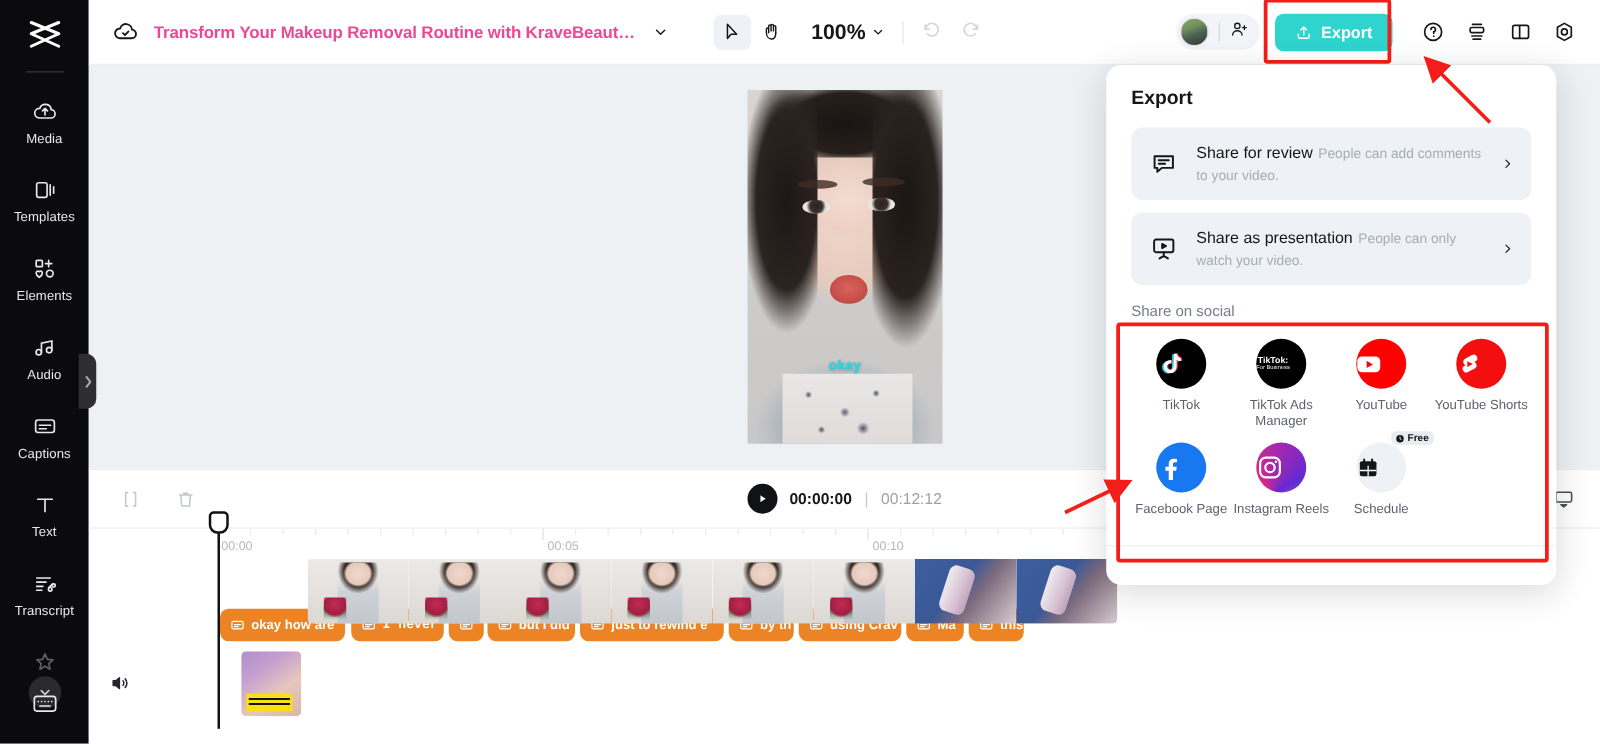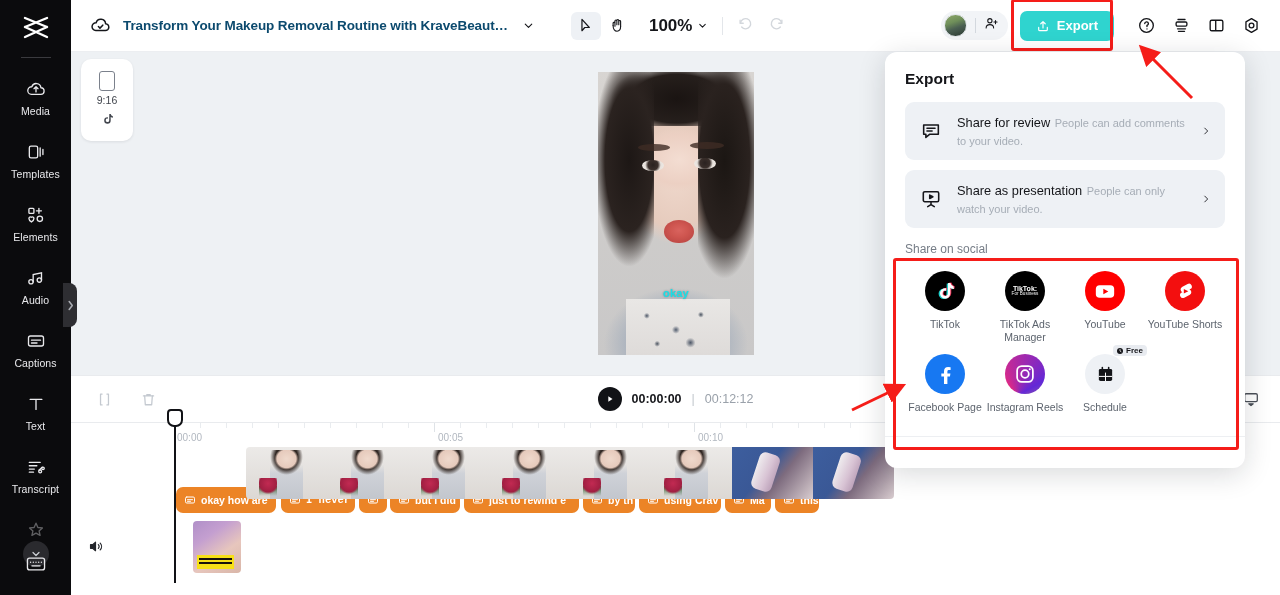--- a/index.html
+++ b/index.html
@@ -39,21 +39,21 @@
     background:#2e2e32; border-radius:0 8px 8px 0; display:flex;
     align-items:center; justify-content:center; cursor:pointer; z-index:6;
   }
 
   
   .topbar {
     position:absolute; left:71px; top:0; right:0; height:52px; background:#fff;
     border-bottom:1px solid #eceef1; display:flex; align-items:center; padding:0 14px 0 18px;
   }
   .cloud-icon { width:22px; height:22px; display:flex; align-items:center; justify-content:center; margin-right:12px; }
-  .proj-title { font-size:13.5px; font-weight:bold; color:#0c4a6e; letter-spacing:-.1px; white-space:nowrap; }
+  .proj-title { font-size:13.5px; font-weight:bold; color:#ec4899; letter-spacing:-.1px; white-space:nowrap; }
   .title-caret { margin-left:14px; display:flex; align-items:center; cursor:pointer; }
   .tb-spacer { flex:0 0 36px; }
   .tool-btn {
     width:30px; height:28px; border-radius:6px; display:flex; align-items:center;
     justify-content:center; cursor:pointer; margin-right:2px;
   }
   .tool-btn.active { background:#eef1f5; }
   .zoom-box { display:flex; align-items:center; gap:5px; margin-left:14px; cursor:pointer; }
   .zoom-box .zt { font-size:17px; color:#15161a; font-weight:bold; }
   .vdiv { width:1px; height:18px; background:#e3e6ea; margin:0 14px; }
@@ -209,21 +209,21 @@
   .ep-row .ep-s { font-size:11px; color:#a6adb6; margin-top:2px; }
   .ep-chev { flex:0 0 10px; display:flex; align-items:center; }
   .ep-sub { font-size:12px; color:#767d87; margin:14px 0 9px; }
   .social-wrap { position:relative; }
   .social-hl {
     position:absolute; left:-12px; top:-7px; width:346px; height:192px;
     border:3px solid #f51d19; border-radius:3px; pointer-events:none;
   }
   .social-grid { display:grid; grid-template-columns:repeat(4,1fr); row-gap:10px; padding:6px 0 8px; }
   .social-item { display:flex; flex-direction:column; align-items:center; gap:7px; cursor:pointer; }
-  .si-badge { width:40px; height:40px; border-radius:50%; display:flex; align-items:center; justify-content:center; position:relative; }
+  .si-badge { width:40px; height:40px; border-radius:50%; display:flex; align-items:center; justify-content:flex-start; position:relative; }
   .si-lbl { font-size:10.5px; color:#5c636d; text-align:center; line-height:1.25; }
   .si-tiktok { background:#000; }
   .si-tta { background:#000; font-size:7px; color:#fff; font-weight:bold; line-height:1.05; text-align:center; }
   .si-tta .b2 { color:#f3f3f3; font-size:4.6px; font-weight:normal; }
   .si-yt { background:#f00; }
   .si-shorts { background:#f30f0f; }
   .si-fb { background:#1778f2; }
   .si-ig { background:conic-gradient(from 200deg at 30% 105%, #f9ce34 0deg, #ee2a7b 110deg, #6228d7 220deg, #f9ce34 360deg); }
   .si-sched { background:#eef1f5; }
   .free-badge {
@@ -460,29 +460,20 @@
       <span class="icon-btn">
         <svg width="19" height="19" viewBox="0 0 24 24" fill="none" stroke="#15161a" stroke-width="1.7" stroke-linejoin="round">
             <path d="M12 3.4l7 4v9.2l-7 4-7-4V7.4z"></path>
             <circle cx="12" cy="12" r="3"></circle>
           </svg>
       </span>
     </span>
   </div>
 
   <div class="canvas">
-    <div class="ratio-card">
-      <span class="ratio-rect"></span>
-      <span class="ratio-txt">9:16</span>
-      <span class="ratio-tt">
-        <svg width="13" height="14" viewBox="0 0 24 24" fill="#41454d">
-            <path d="M15.3 2.6h2.6a5.6 5.6 0 0 0 4 4.2v2.7a8.2 8.2 0 0 1-4-1.3v6.4a6 6 0 1 1-6-6c.3 0 .6 0 .9.06v2.8a3.2 3.2 0 1 0 2.3 3.1z"></path>
-          </svg>
-      </span>
-    </div>
 
     <div class="player">
       <div class="pv-bg"></div>
       <div class="hair-top"></div>
       <div class="hair-l"></div>
       <div class="hair-r"></div>
       <div class="brow" style="left:40px;top:72px;width:32px;"></div>
       <div class="brow" style="left:92px;top:70px;width:34px;"></div>
       <div class="eye" style="left:44px;top:88px;"></div>
       <div class="eye" style="left:96px;top:86px;"></div>

